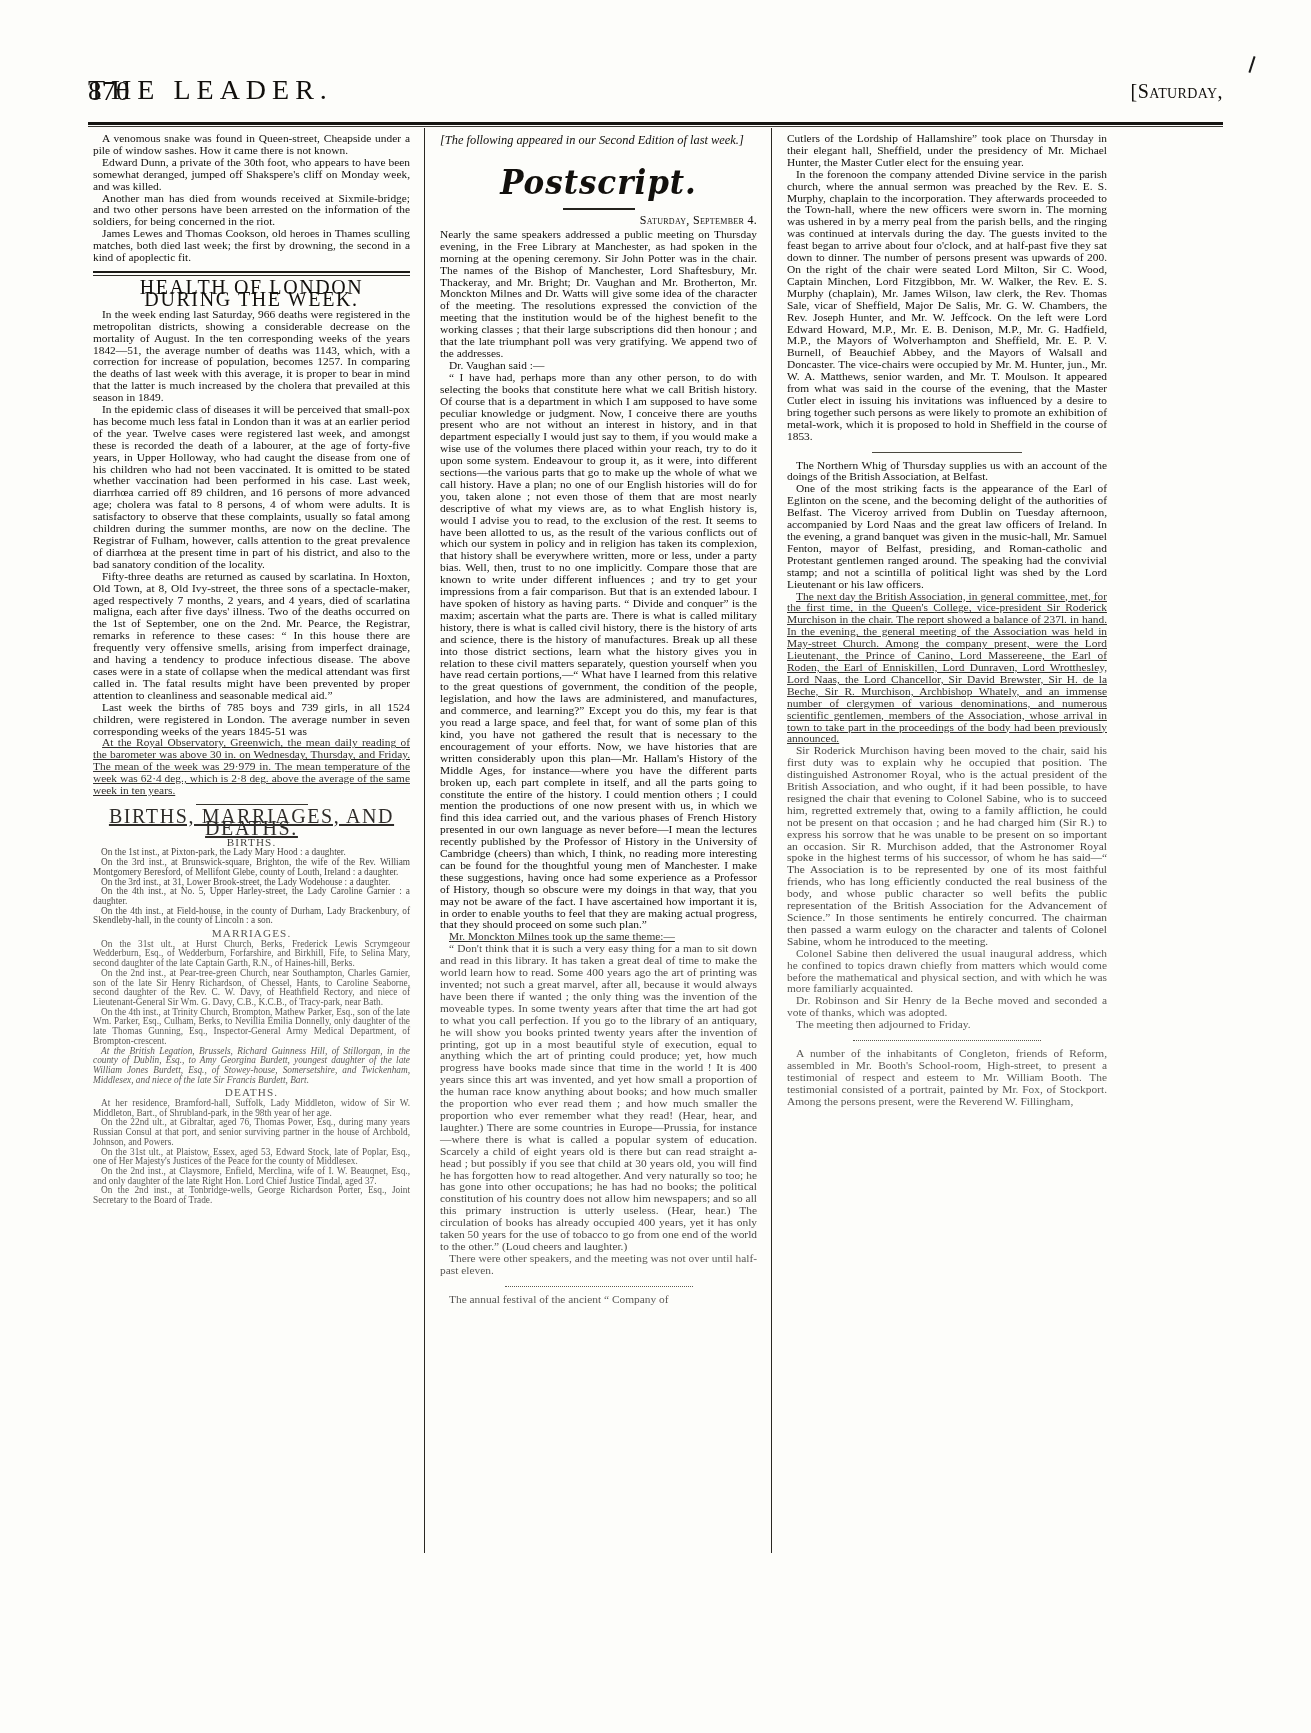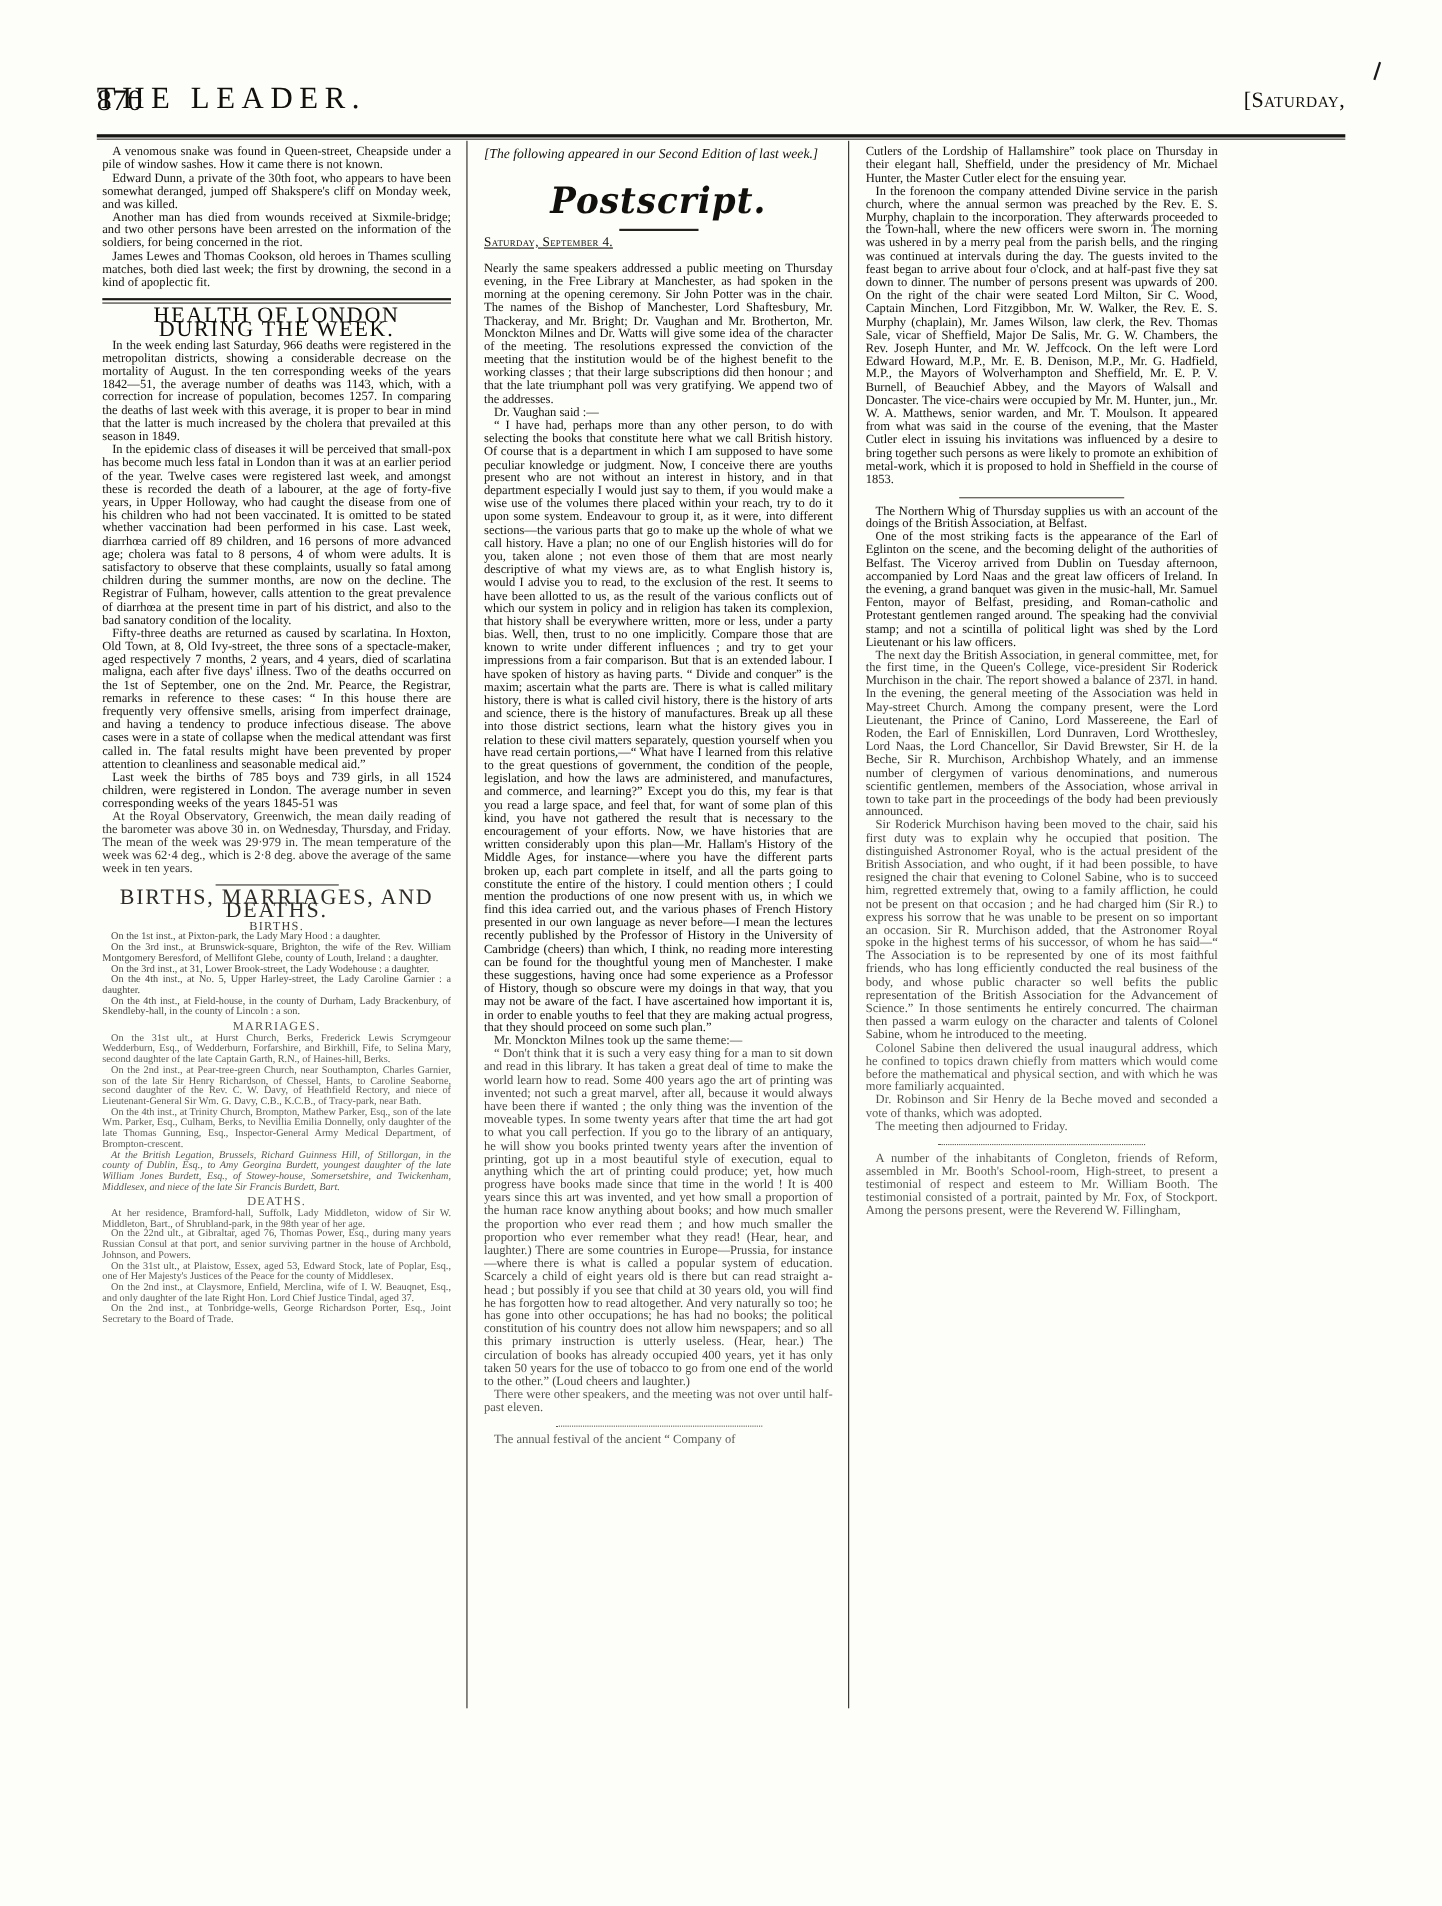--- a/index.html
+++ b/index.html
@@ -181,32 +181,31 @@
     font-style: italic;
     transform: scaleX(0.94);
   }
   .ps-rule {
     width: 72px;
     height: 2px;
     background: #24221d;
     margin: 6px auto 5px auto;
   }
   .dateline {
-    text-align: left;
+    text-align: right;
     font-variant: small-caps;
     font-size: 12px;
     text-indent: 0;
-    margin-bottom: 12px;
+    margin-bottom: 2px;
     letter-spacing: 0.3px;
-    text-decoration: underline;
   }
   i, .it { font-style: italic; }
 
   
-  .ink85 { opacity: 0.88; }
+  .ink85 { opacity: 0.88; text-decoration: underline; }
   .ink75 { opacity: 0.80; }
   .ink65 { opacity: 0.72; }
 </style>
 </head>
 <body>
 
 <div class="page">
 
   <div class="masthead">
     <div class="folio">870</div>

